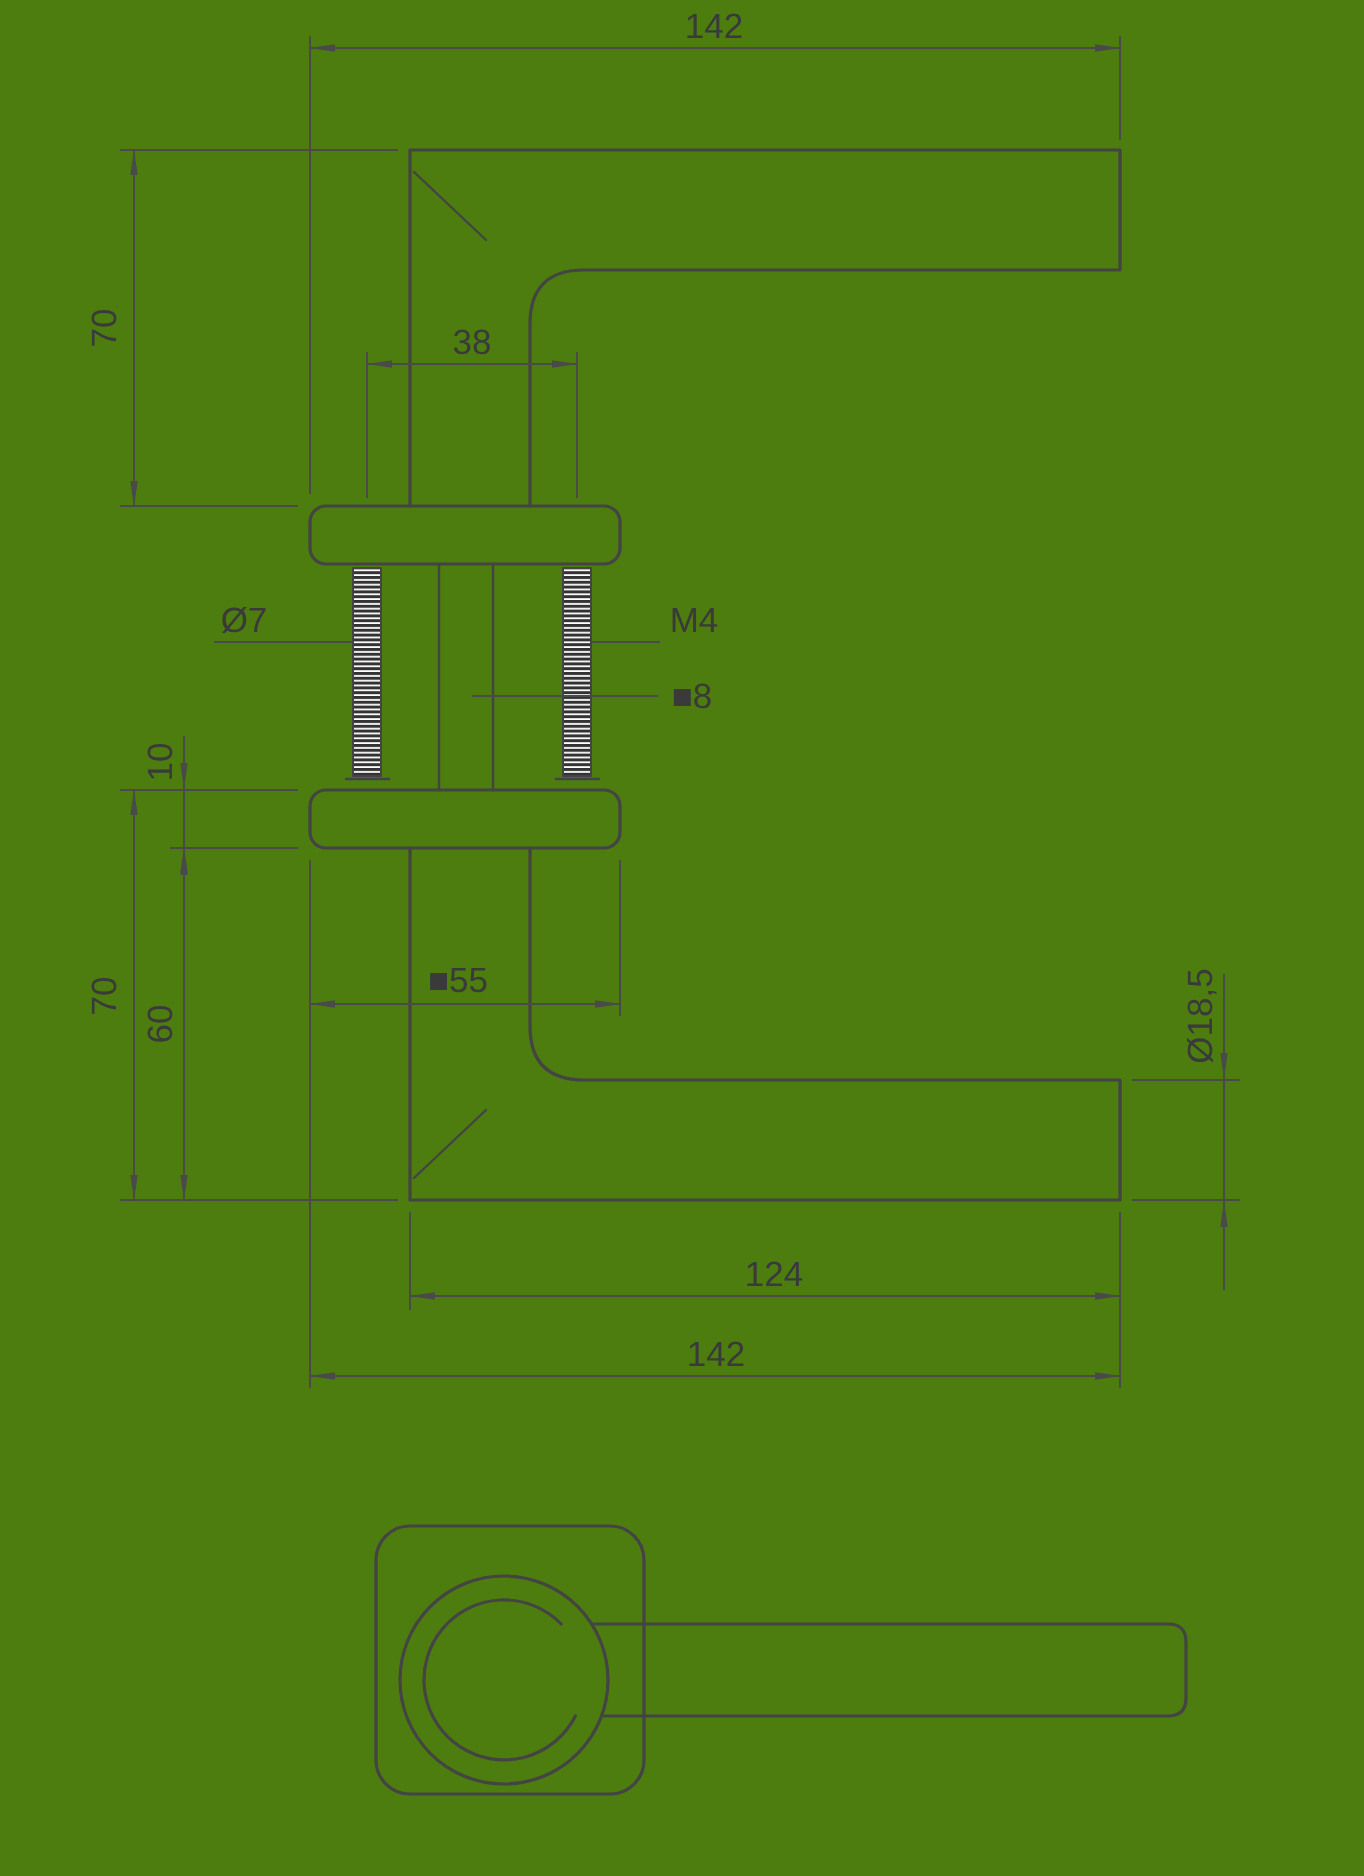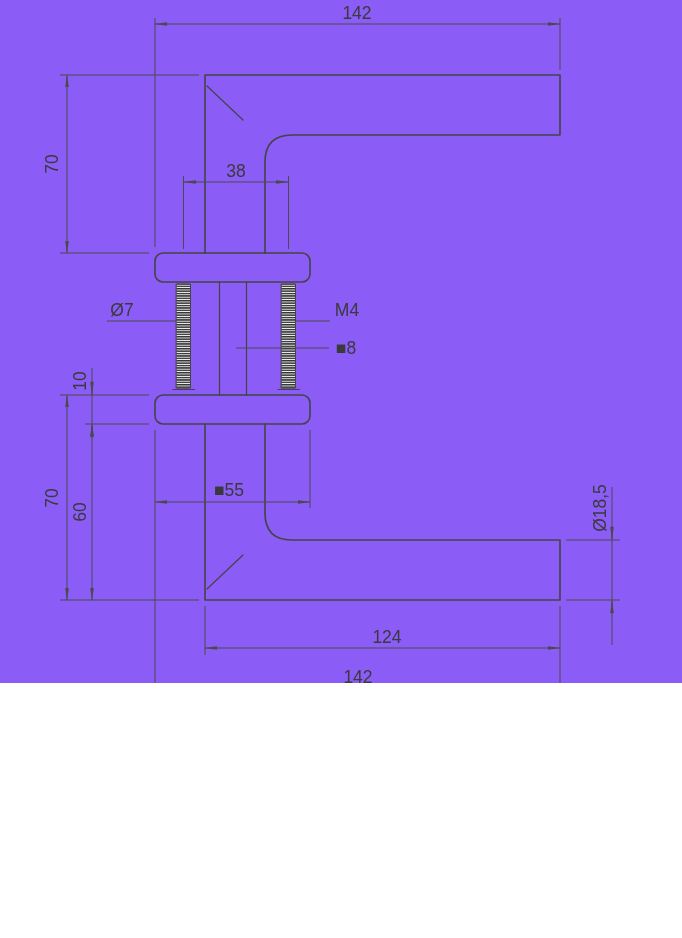--- a/index.html
+++ b/index.html
@@ -3,22 +3,22 @@
 <meta charset="utf-8">
 <style>
   html, body {
     margin: 0;
     padding: 0;
     background: #ffffff;
   }
   .canvas {
     position: relative;
     width: 682px;
-    height: 683px;
-    background: #8b5cf6;
+    height: 938px;
+    background: #4d7c0f;
     overflow: hidden;
     font-family: "Liberation Sans", sans-serif;
   }
   svg { display: block; }
   text {
     font-family: "Liberation Sans", sans-serif;
     font-size: 17.5px;
     fill: #3a3a3a;
     stroke: none;
   }

